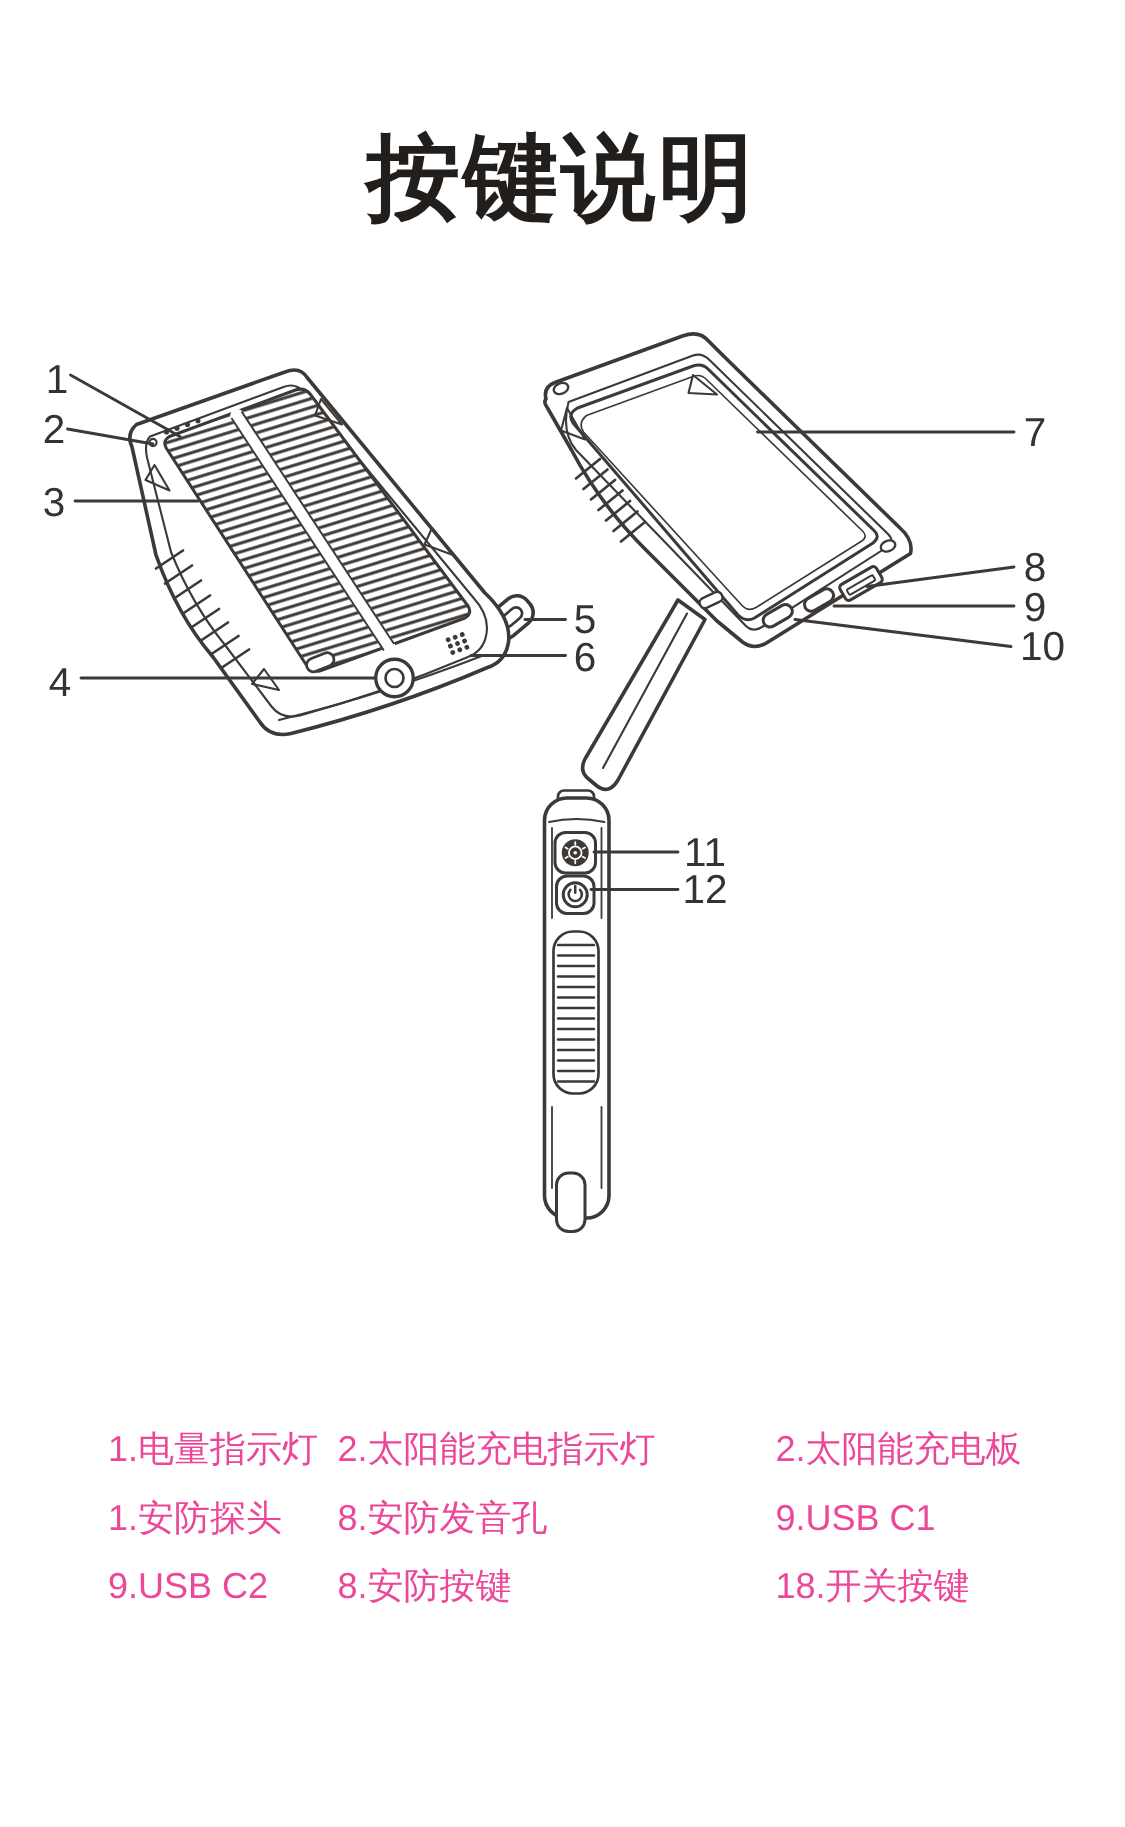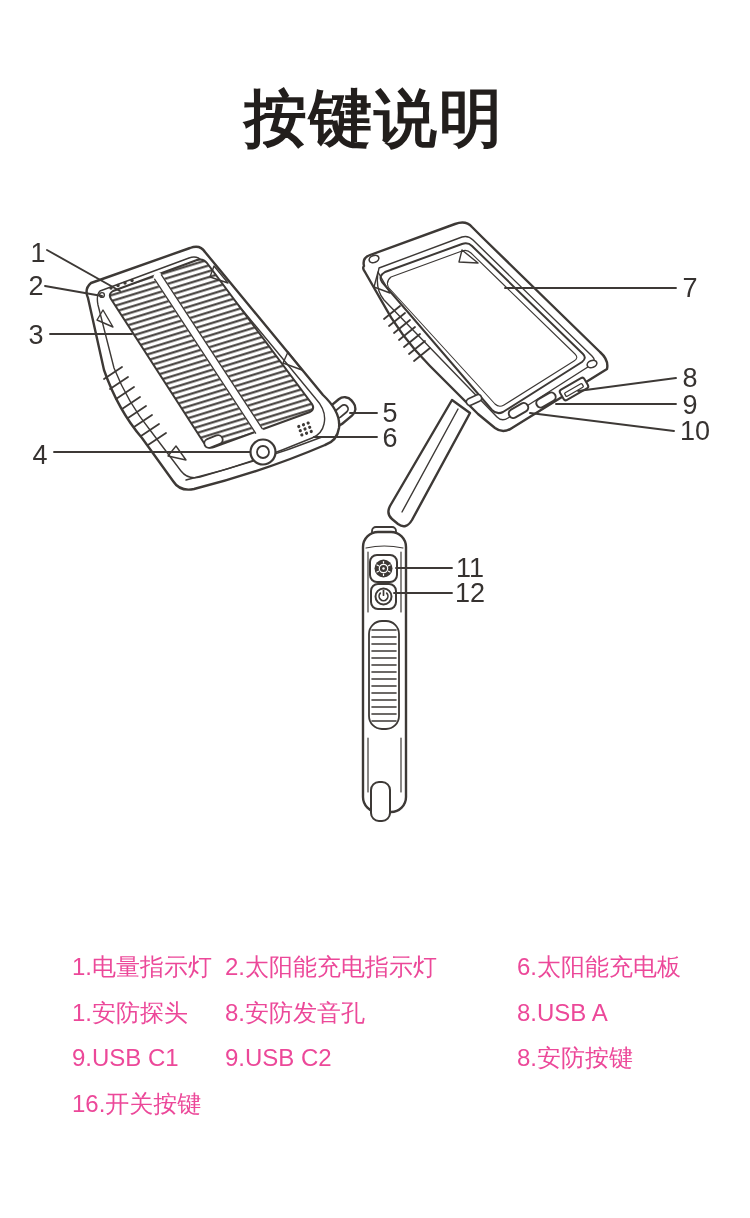--- a/index.html
+++ b/index.html
@@ -280,21 +280,20 @@
     <text class="num" x="690" y="414">9</text>
     <text class="num" x="695" y="440">10</text>
     <text class="num" x="470" y="577">11</text>
     <text class="num" x="470" y="602">12</text>
   </g>
 </svg>
 
 <section class="legend">
   <div class="cell">1.电量指示灯</div>
   <div class="cell">2.太阳能充电指示灯</div>
-  <div class="cell">6.太阳能充电板</div>
+  <div class="cell">2.太阳能充电板</div>
   <div class="cell">1.安防探头</div>
   <div class="cell">8.安防发音孔</div>
-  <div class="cell">8.USB A</div>
   <div class="cell">9.USB C1</div>
   <div class="cell">9.USB C2</div>
   <div class="cell">8.安防按键</div>
-  <div class="cell">16.开关按键</div>
+  <div class="cell">18.开关按键</div>
 </section>
 
 </body></html>

